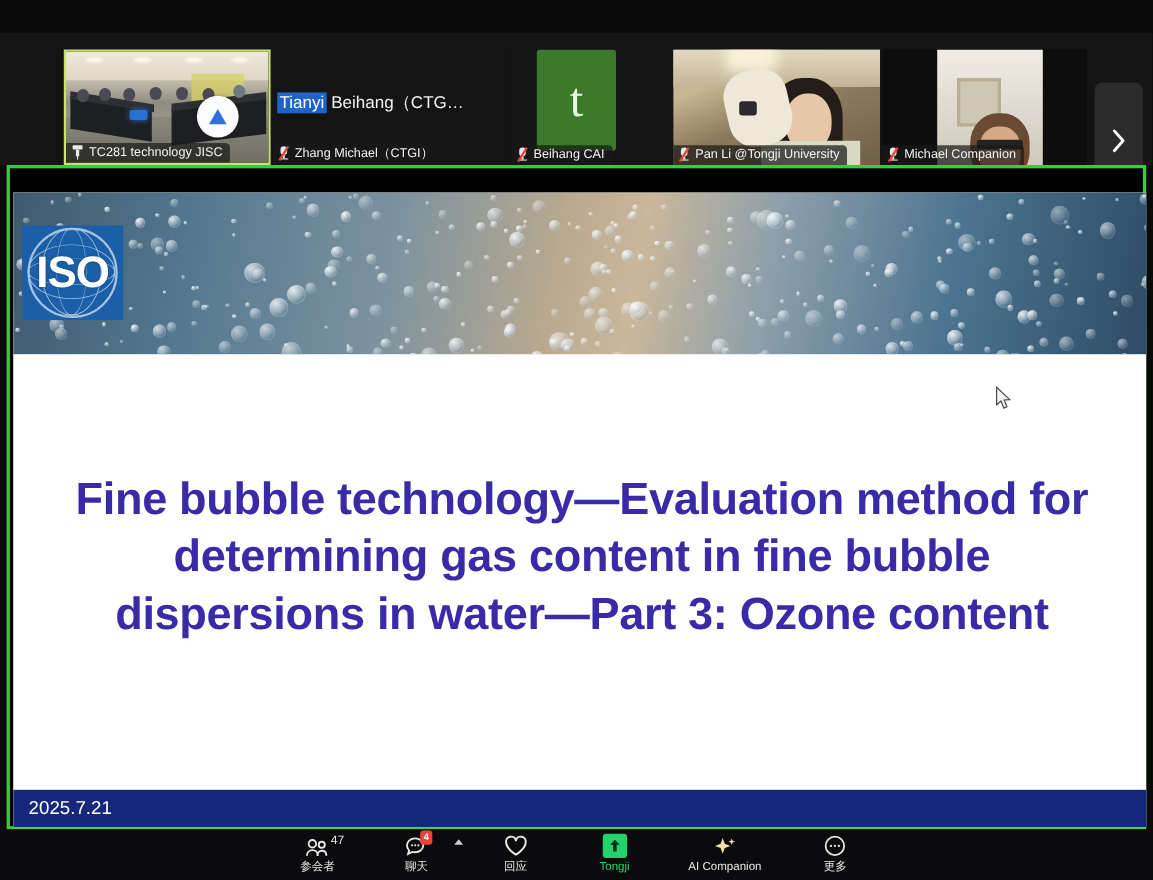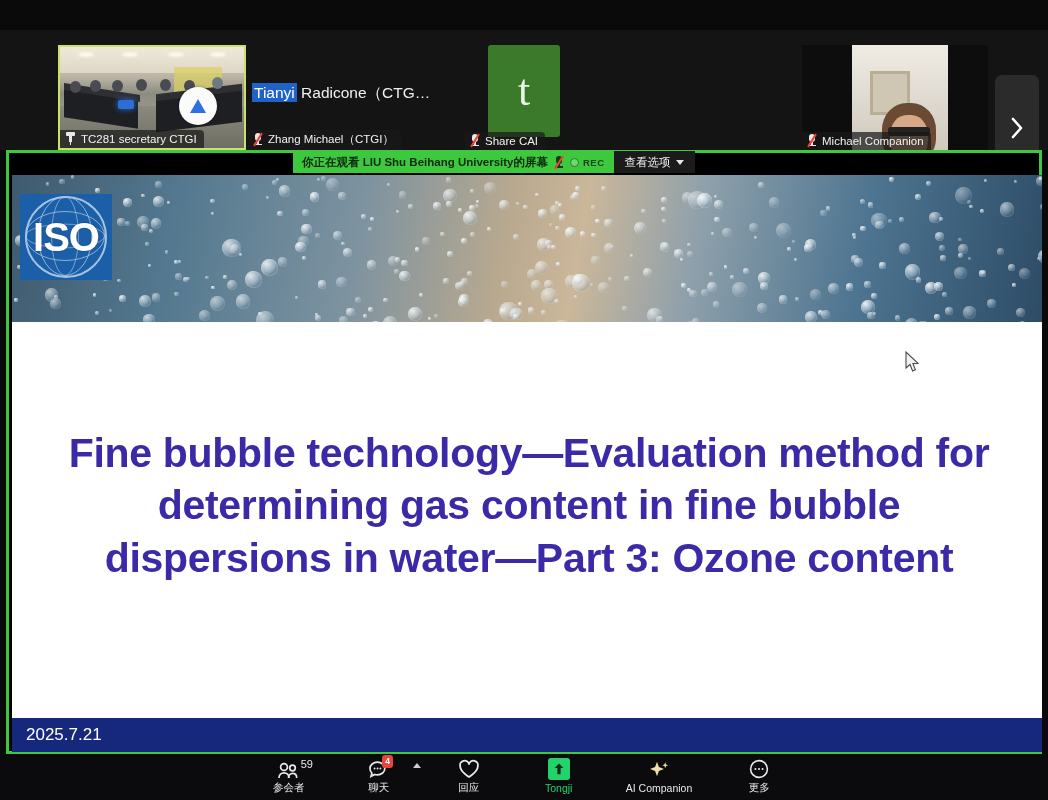--- a/index.html
+++ b/index.html
@@ -84,21 +84,21 @@
 
   
   .sharedwrap{position:absolute;left:6px;top:150px;width:1036px;height:604px;border:3px solid #3ec83e;box-sizing:border-box;background:#000;}
   .slide{position:absolute;left:3px;top:22px;width:1030px;height:577px;background:#fff;overflow:hidden;}
 
   
   .banner{position:absolute;left:0;top:0;width:100%;height:147px;overflow:hidden;
     background:linear-gradient(100deg,#3f5a6e 0%,#53788f 16%,#7e93a0 34%,#b9a98f 48%,#cbb79a 55%,#8ea0ab 66%,#4d7490 82%,#2d4c66 100%);}
   .bubble{position:absolute;border-radius:50%;background:radial-gradient(circle at 32% 28%,rgba(255,255,255,.92),rgba(210,225,235,.5) 48%,rgba(60,90,115,.22) 72%,rgba(255,255,255,.18) 100%);
     box-shadow:inset 0 0 2px rgba(255,255,255,.8);}
-  .isologo{position:absolute;left:8px;top:19px;display:flex;z-index:3;}
+  .isologo{position:absolute;left:8px;top:30px;display:flex;z-index:3;}
   .isoblue{width:92px;height:86px;background:#1b5fa8;display:flex;align-items:center;justify-content:center;position:relative;overflow:hidden;}
   .isoglobe{position:absolute;width:78px;height:78px;border-radius:50%;border:2px solid #bfd4ea;opacity:.85;}
   .isoglobe i{position:absolute;left:-2px;top:-2px;width:78px;height:78px;border-radius:50%;border:1.5px solid #bfd4ea;}
   .isoword{position:relative;font-size:40px;font-weight:bold;color:#fff;letter-spacing:-1px;z-index:2;
     text-shadow:0 0 2px rgba(0,0,0,.35);font-family:"Liberation Sans",sans-serif;}
   .isotext{width:150px;height:86px;background:#fff;color:#3d4045;font-size:15.5px;line-height:1.32;
     padding:10px 6px 0 8px;box-sizing:border-box;}
 
   .slidetitle{position:absolute;left:52px;top:252px;width:930px;text-align:center;color:#3b2aa8;
     font-size:41px;font-weight:bold;line-height:1.28;letter-spacing:-.3px;}
@@ -153,27 +153,27 @@
       </div>
       <div class="logo-badge">
           <div class="tri"></div>
         </div>
       <div class="namebar">
         <span class="pinicon">
             <i class="head"></i>
             <i class="shaft"></i>
             <i class="tip"></i>
           </span>
-        <span>TC281 secretary CTGI</span>
+        <span>TC281 technology JISC</span>
       </div>
     </div>
 
     <div class="tile" id="tile-zhang">
       <div class="bigname">
-        <span class="sel">Tianyi</span><span> Radicone（CTG…</span>
+        <span class="sel">Tianyi</span><span> Beihang（CTG…</span>
       </div>
       <div class="namebar">
         <span class="micmute">
             <i class="body"></i>
             <i class="stand"></i>
             <i class="base"></i>
             <i class="slash"></i>
           </span>
         <span>Zhang Michael（CTGI）</span>
       </div>
@@ -183,24 +183,44 @@
       <div class="avatar">
         <span>t</span>
       </div>
       <div class="namebar">
         <span class="micmute">
             <i class="body"></i>
             <i class="stand"></i>
             <i class="base"></i>
             <i class="slash"></i>
           </span>
-        <span>Share CAI</span>
-      </div>
-    </div>
-
+        <span>Beihang CAI</span>
+      </div>
+    </div>
+
+    <div class="tile" id="tile-pan">
+      <div class="panbg">
+        <div class="wall"></div>
+          <div class="glow"></div>
+        <div class="hair"></div>
+          <div class="face"></div>
+        <div class="shirt"></div>
+          <div class="arm"></div>
+          <div class="watch"></div>
+      </div>
+      <div class="namebar">
+        <span class="micmute">
+            <i class="body"></i>
+            <i class="stand"></i>
+            <i class="base"></i>
+            <i class="slash"></i>
+          </span>
+        <span>Pan Li @Tongji University</span>
+      </div>
+    </div>
 
     <div class="tile" id="tile-mike">
       <div class="mikebg">
         <div class="pic"></div>
           <div class="head"></div>
           <div class="face2"></div>
           <div class="glasses"></div>
       </div>
       <div class="namebar">
         <span class="micmute">
@@ -570,55 +590,36 @@
       </div>
 
       <div class="slidetitle">Fine bubble technology—Evaluation method for determining gas content in fine bubble dispersions in water—Part 3: Ozone content</div>
 
       <div class="slidefooter">
         <div>2025.7.21</div>
       </div>
     </div>
   </div>
 
-  <div class="sharebanner">
-    <div class="greenpart">
-      <span>你正在观看 LIU Shu Beihang University的屏幕</span>
-      <span class="micmute">
-          <i class="body"></i>
-          <i class="stand"></i>
-          <i class="base"></i>
-          <i class="slash"></i>
-        </span>
-      <span class="recbadge">
-          <i class="recdot"></i>
-          <span>REC</span>
-        </span>
-    </div>
-    <div class="viewopt">
-      <span>查看选项</span>
-      <span class="caret"></span>
-    </div>
-  </div>
 
   <svg id="cursor" viewBox="0 0 16 22">
     <polygon points="1,1 1,17 5,13.5 7.6,20 10.4,18.8 7.9,12.6 13,12.3" fill="#f2f2f2" stroke="#4a4a4a" stroke-width="1.1"></polygon>
   </svg>
 
   <div class="toolbar">
 
     <div class="tbitem">
       <div class="tbicon">
         <svg width="24" height="17" viewBox="0 0 24 17">
           <circle cx="7" cy="5" r="3.4" fill="none" stroke="#e8e8e8" stroke-width="1.7"></circle>
           <path d="M2 16c0-3.2 2.3-5.2 5-5.2s5 2 5 5.2" fill="none" stroke="#e8e8e8" stroke-width="1.7"></path>
           <circle cx="15.5" cy="6" r="2.8" fill="none" stroke="#e8e8e8" stroke-width="1.7"></circle>
           <path d="M11.5 16c0-2.8 1.9-4.6 4.2-4.6s4 1.8 4 4.6" fill="none" stroke="#e8e8e8" stroke-width="1.7"></path>
         </svg>
-        <span class="cnt">59</span>
+        <span class="cnt">47</span>
       </div>
       <div>参会者</div>
     </div>
 
     <div class="tbitem">
       <div class="tbicon">
         <svg width="24" height="19" viewBox="0 0 24 19">
           <path d="M3 8.5c0-3.6 3.3-6.3 7.4-6.3S17.8 4.9 17.8 8.5 14.5 14.8 10.4 14.8c-.9 0-1.8-.1-2.6-.35L4 16.3l.9-3.1C3.7 12 3 10.3 3 8.5z" fill="none" stroke="#e8e8e8" stroke-width="1.7"></path>
           <circle cx="7.6" cy="8.5" r=".95" fill="#e8e8e8"></circle>
             <circle cx="10.5" cy="8.5" r=".95" fill="#e8e8e8"></circle>

